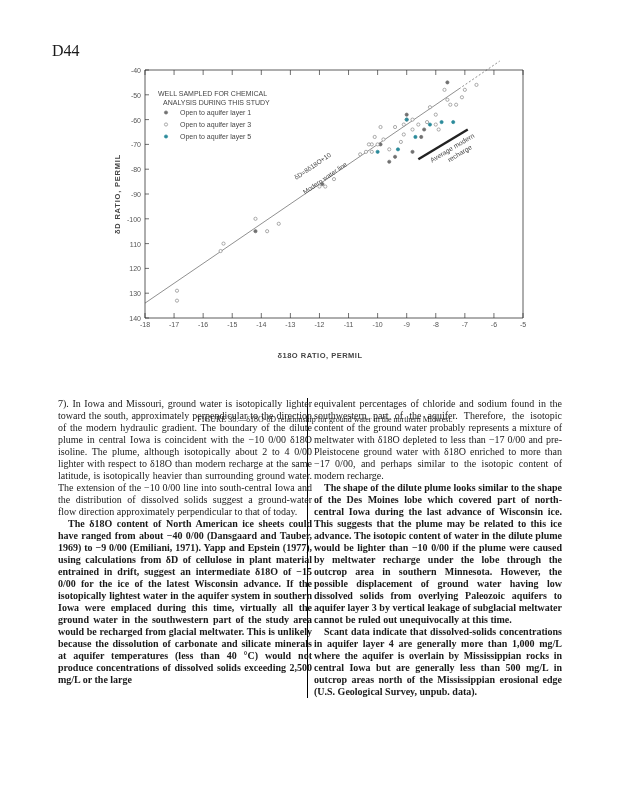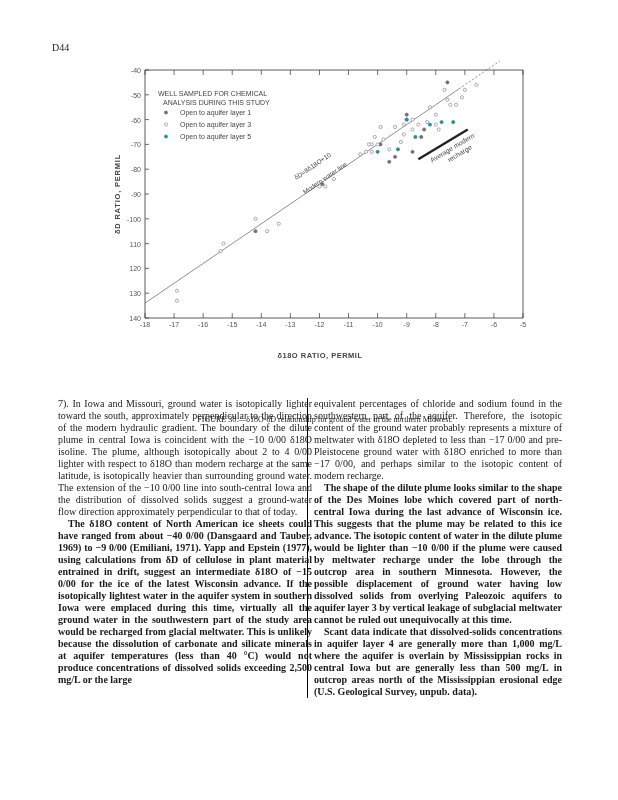--- a/index.html
+++ b/index.html
@@ -1,19 +1,19 @@
 <!DOCTYPE html>
 <html><head>
 <meta charset="utf-8">
 <style>
   html, body { margin: 0; padding: 0; background: #ffffff; }
   body { width: 618px; height: 800px; position: relative; overflow: hidden;
          font-family: "Liberation Serif", "DejaVu Serif", serif; color: #1a1a1a; }
   .page-header { position: absolute; top: 42px; left: 52px; width: 520px; height: 14px; }
-  .page-num { position: absolute; left: 0; top: 0; font-size: 10px; }
+  .page-num { position: absolute; left: 0; top: 0; font-size: 16px; }
   .running-head { position: absolute; left: 67px; top: 1px; font-size: 9px; letter-spacing: 0.3px; }
   .figure { position: absolute; left: 100px; top: 60px; width: 440px; height: 300px; }
   .figure svg { position: absolute; left: 0; top: 0; }
   .caption { position: absolute; left: 16px; top: 370px; width: 618px; text-align: center; font-size: 8px; margin-top: 45px; }
   .col { position: absolute; top: 398px; width: 254px; font-size: 10px; line-height: 12px; text-align: justify; }
   .col p { margin: 0; text-indent: 0; }
   .col p.indent { text-indent: 10px; font-weight: bold; }
   .col-left { left: 58px; }
   .col-right { left: 307px; border-left: 1px solid #000000; padding-left: 0; }
 </style>

